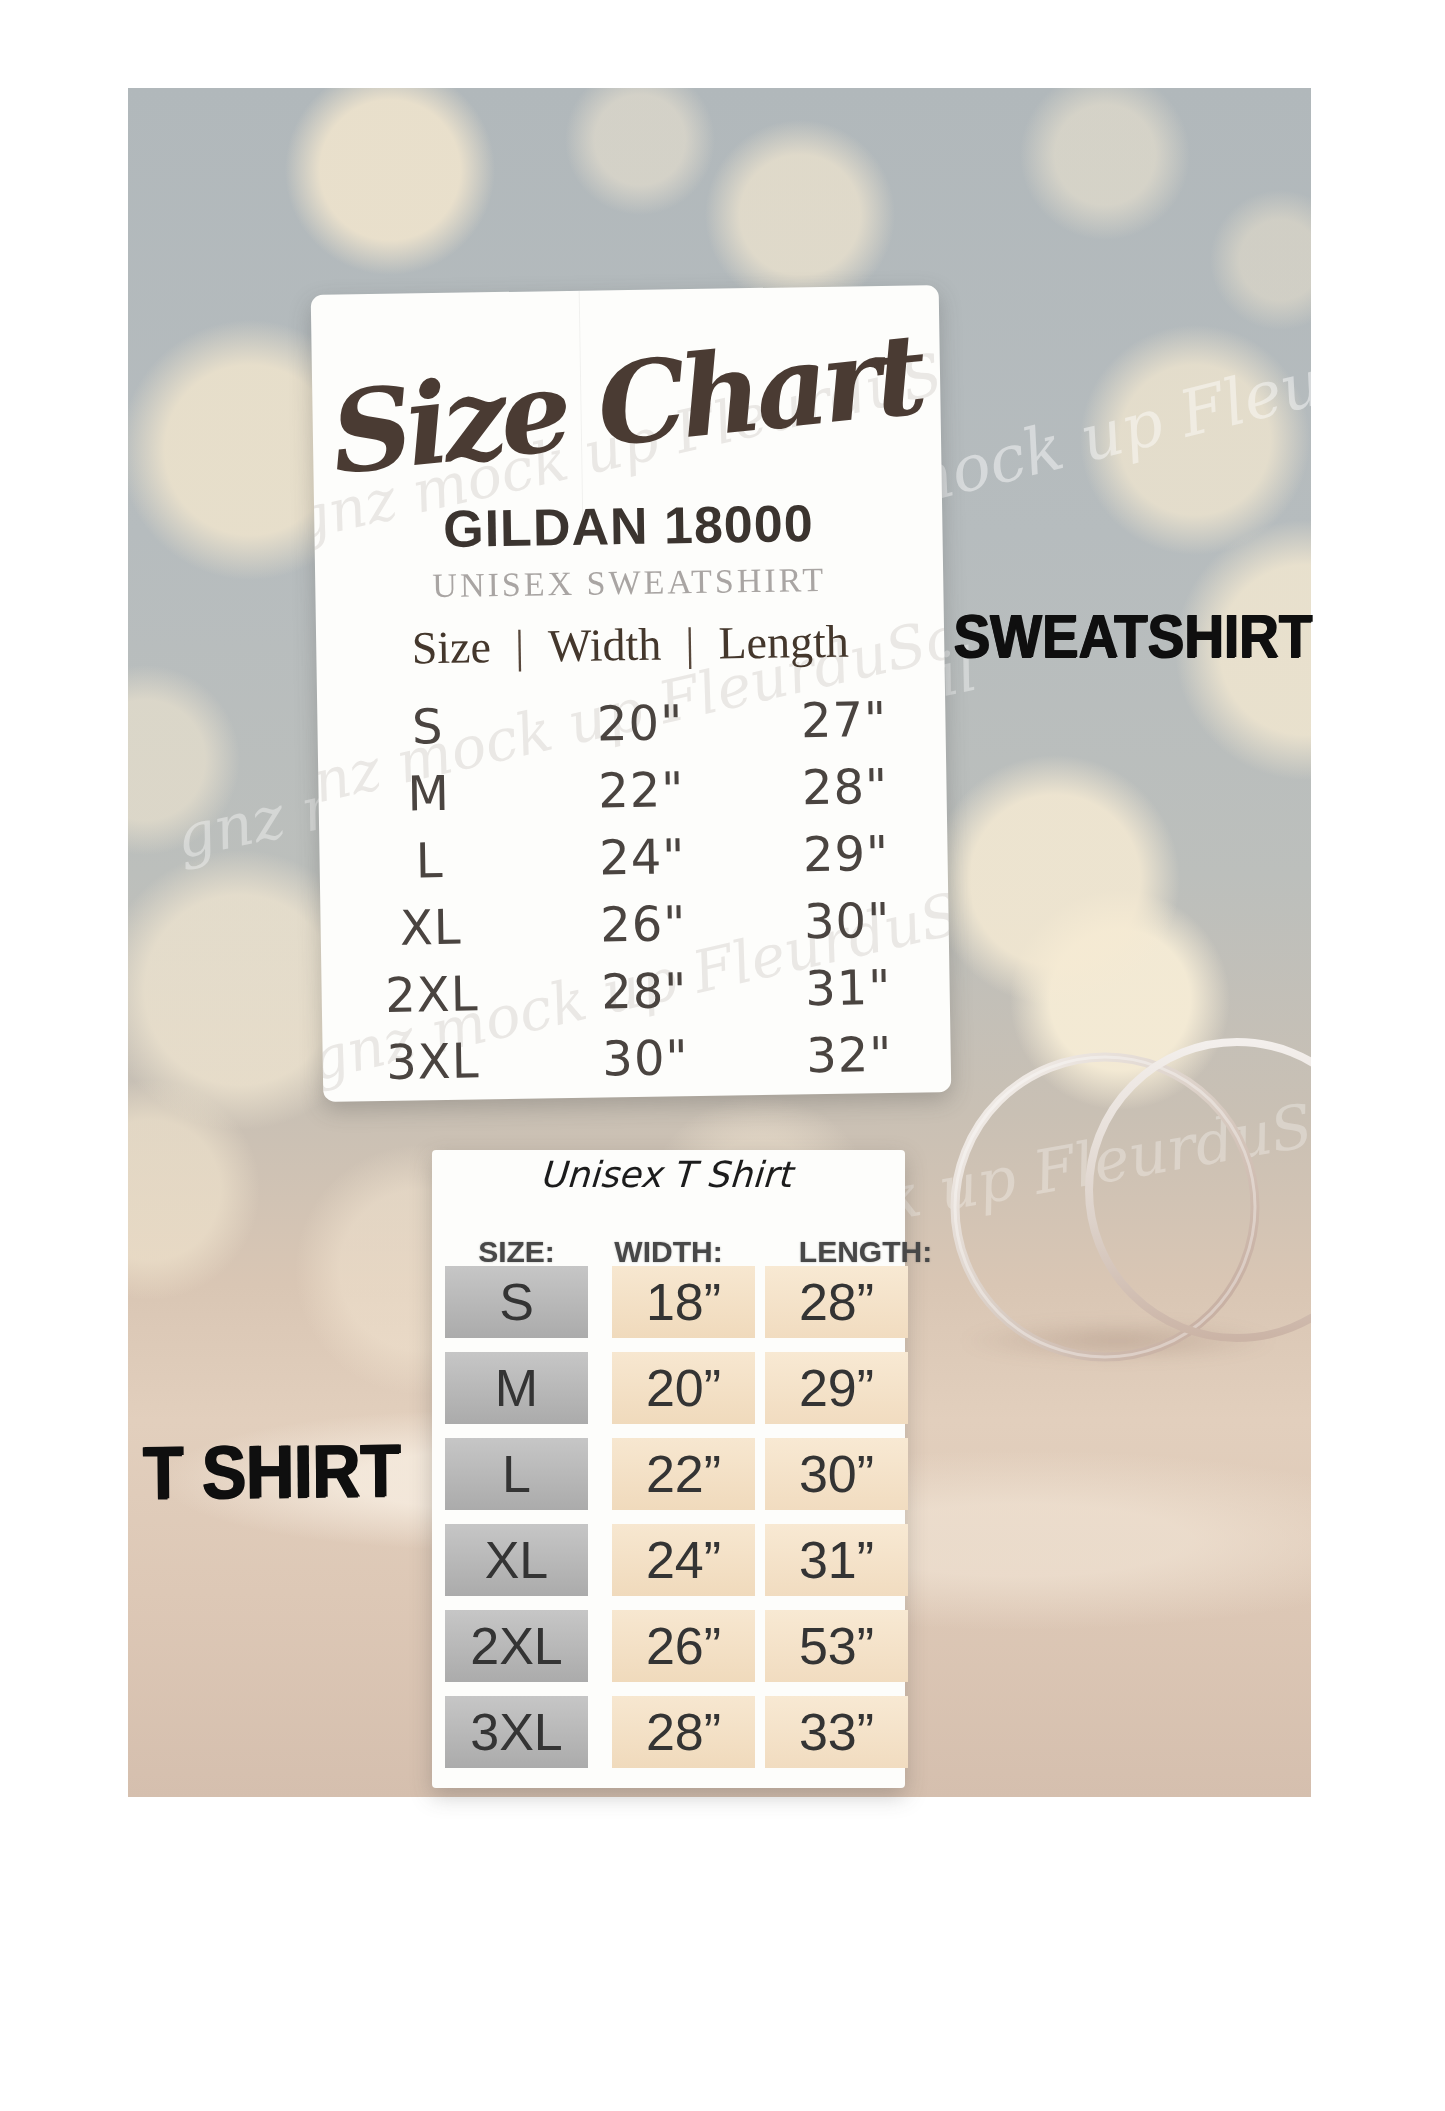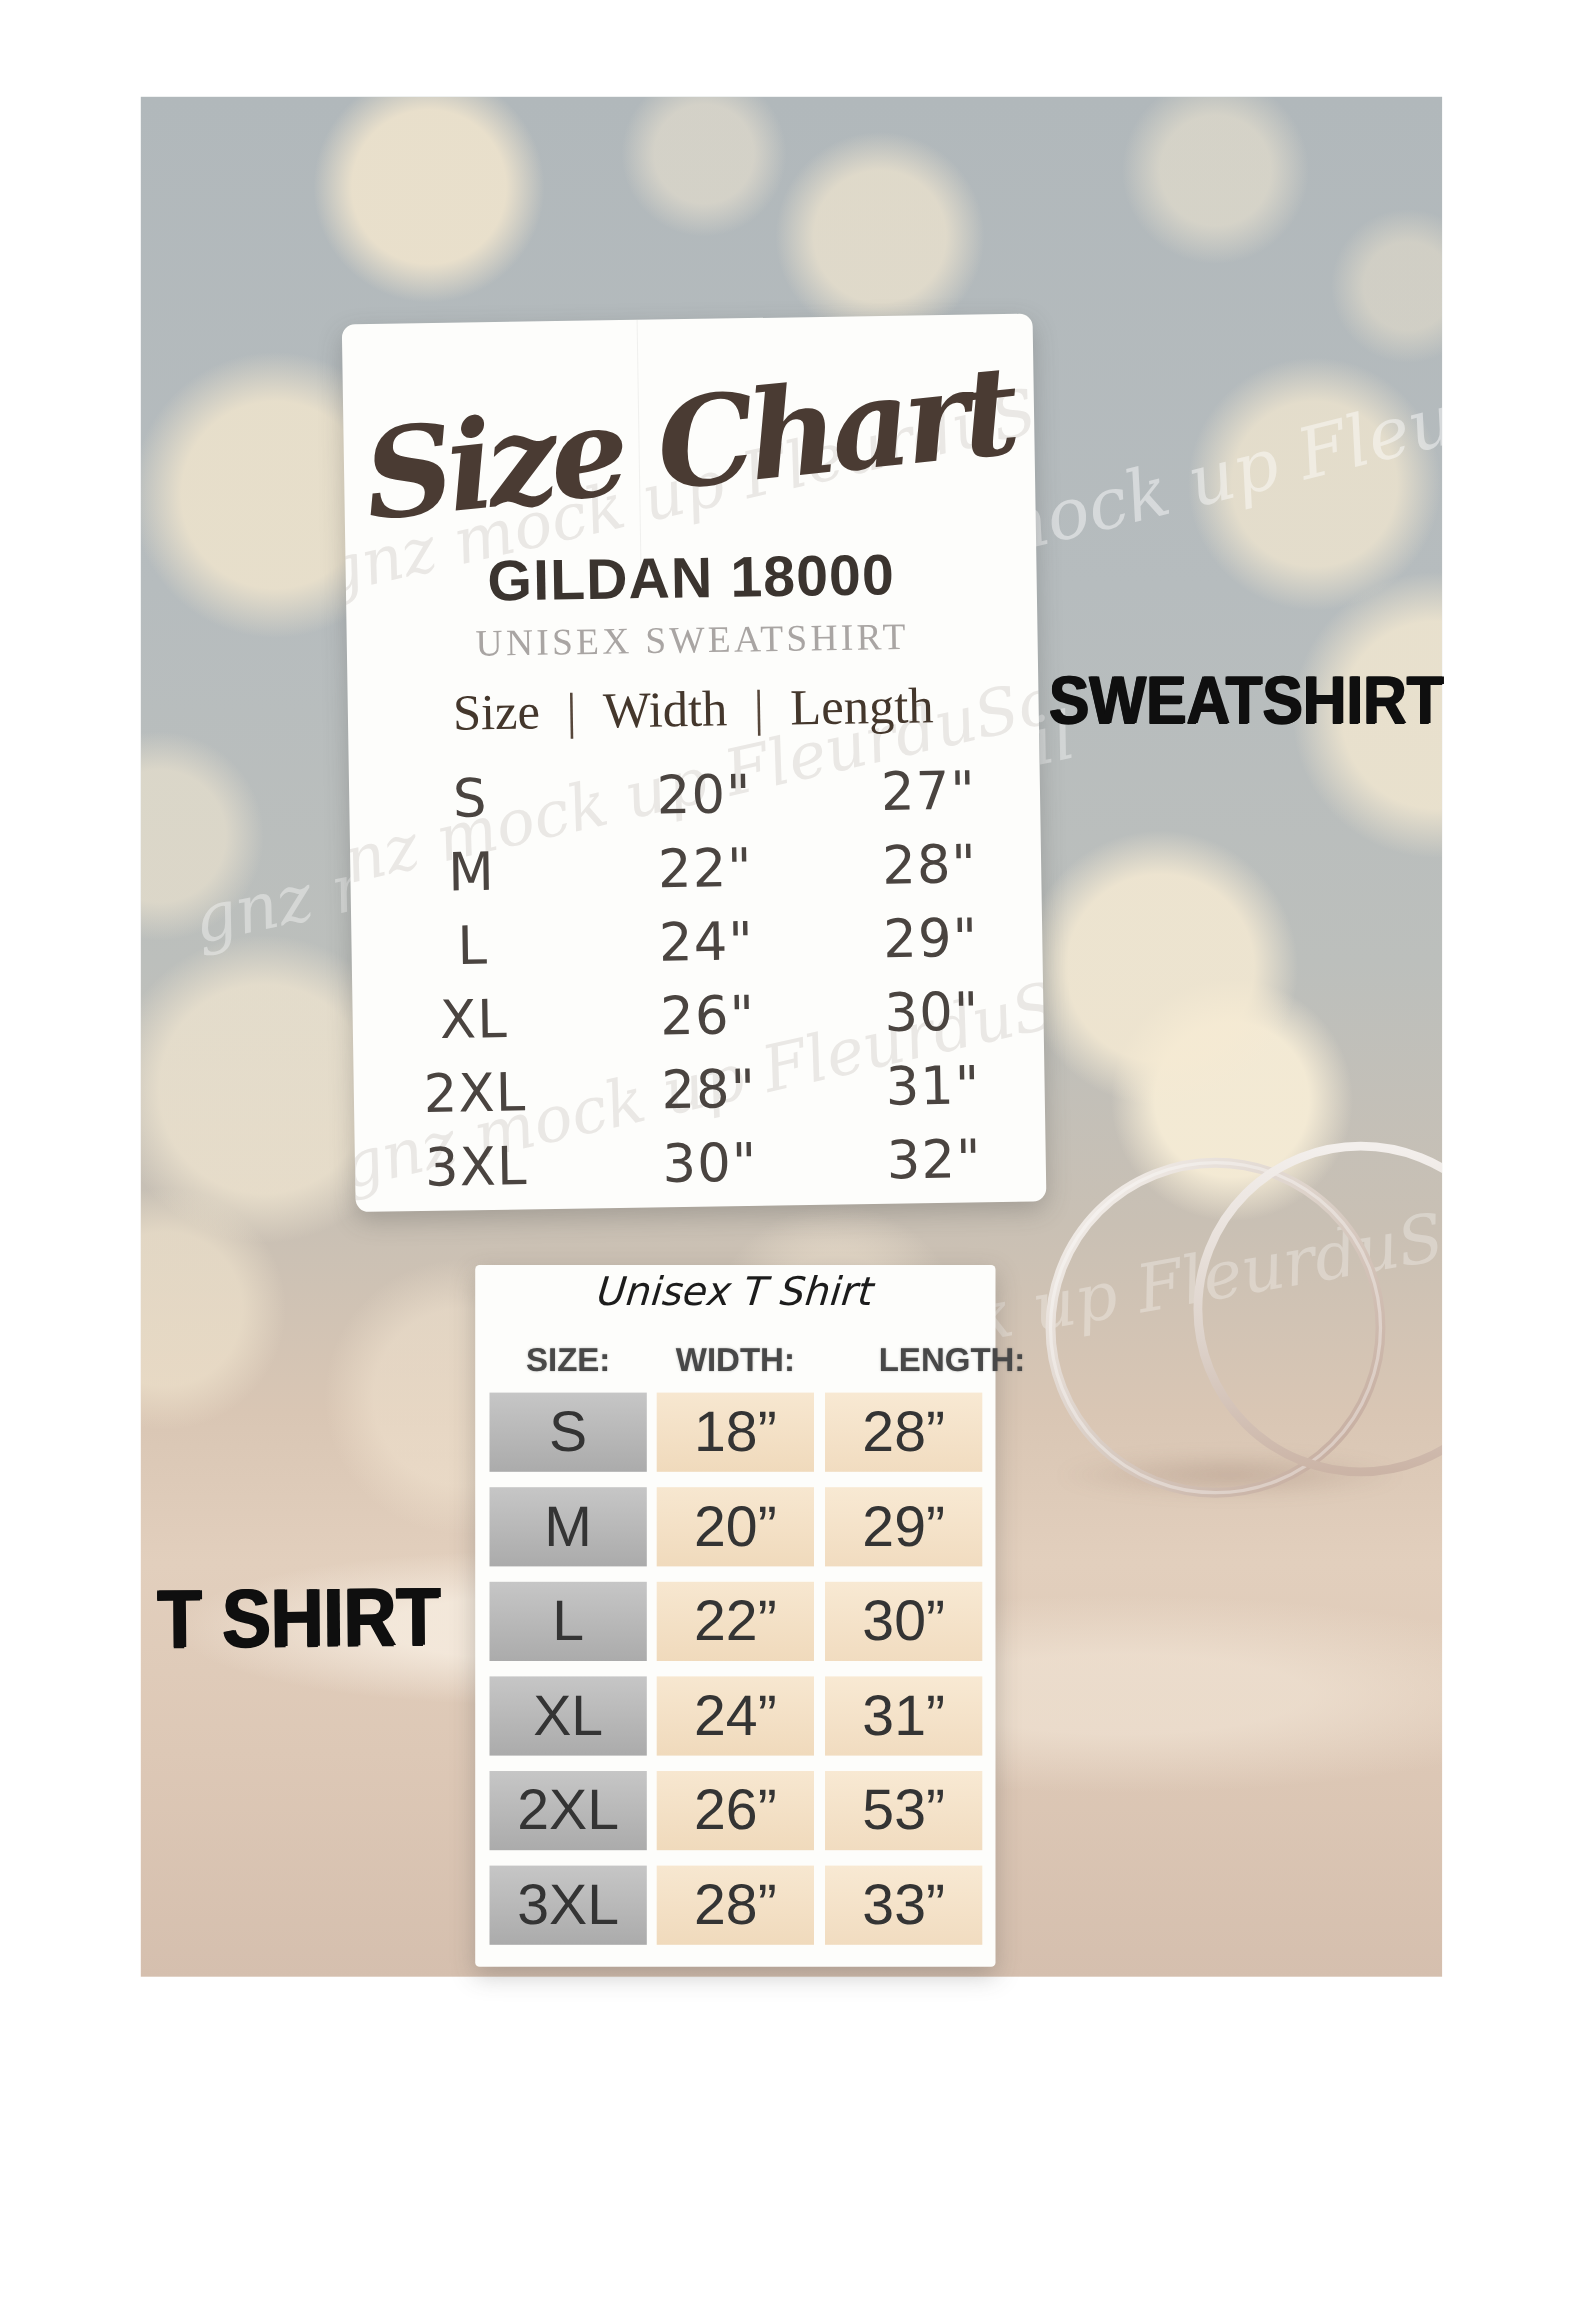--- a/index.html
+++ b/index.html
@@ -66,32 +66,32 @@
       font-family:"DejaVu Sans",sans-serif;font-size:48px;color:#4a4440;letter-spacing:1px;}
   .sw-size{width:170px;text-align:center;}
   .sw-width{width:212px;margin-left:28px;text-align:center;}
   .sw-length{width:210px;text-align:center;}
 
   
   .card-tee{left:432px;top:1150px;width:473px;height:638px;border-radius:4px;}
   .tee-title{position:absolute;left:0;top:4px;width:100%;text-align:center;
       font-family:"DejaVu Sans",cursive;font-style:italic;font-size:36px;color:#1c1c1c;
       transform:skewX(-6deg);}
-  .th{position:absolute;top:70px;width:143px;text-align:center;
+  .th{position:absolute;top:85px;width:143px;text-align:center;
       font-family:"Liberation Sans",sans-serif;font-weight:700;font-size:30px;color:#484848;
       text-shadow:0 0 2px rgba(80,80,80,.45);}
   .th-size{left:13px;}
   .th-width{left:165px;}
   .th-length{left:318px;margin-left:44px;}
   .tee-table{position:absolute;left:13px;top:116px;}
   .tee-row{display:flex;height:72px;margin-bottom:14px;}
   .cell{height:72px;line-height:72px;width:143px;text-align:center;
       font-family:"Liberation Sans",sans-serif;font-size:52px;color:#343434;}
   .cell-size{background:linear-gradient(180deg,#c6c6c6,#ababab);}
-  .cell-w{margin-left:9px;background:linear-gradient(180deg,#f7e7d0,#f0dabc);}
+  .cell-w{margin-left:24px;background:linear-gradient(180deg,#f7e7d0,#f0dabc);}
   .cell-l{margin-left:10px;background:linear-gradient(180deg,#f8e9d3,#f1dcc0);}
 
   
   .stamp{position:absolute;font-family:"Liberation Sans",sans-serif;font-weight:700;color:#0f0f0f;
       white-space:nowrap;transform-origin:left top;}
   .stamp-sweat{left:953px;top:600px;font-size:56px;letter-spacing:0px;
       transform:scale(0.98,1.1);text-shadow:1.5px 0 #0f0f0f,0 1px #0f0f0f;}
   .stamp-tee{left:142px;top:1430px;font-size:72px;
       transform:scale(0.92,1.04) rotate(-0.5deg);text-shadow:2px 0 #0f0f0f,0 1px #0f0f0f;}
 </style>

